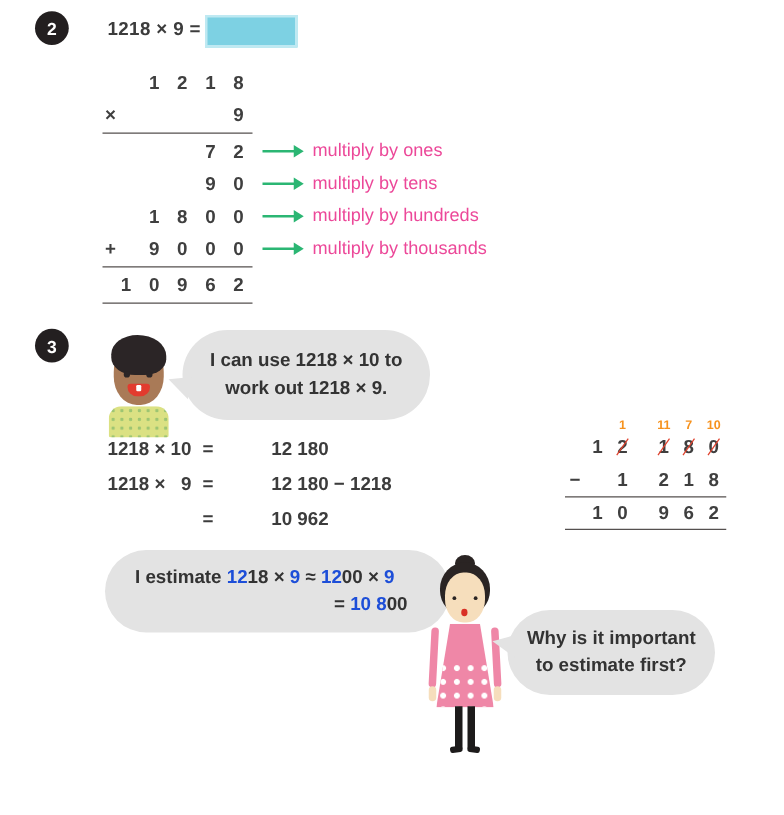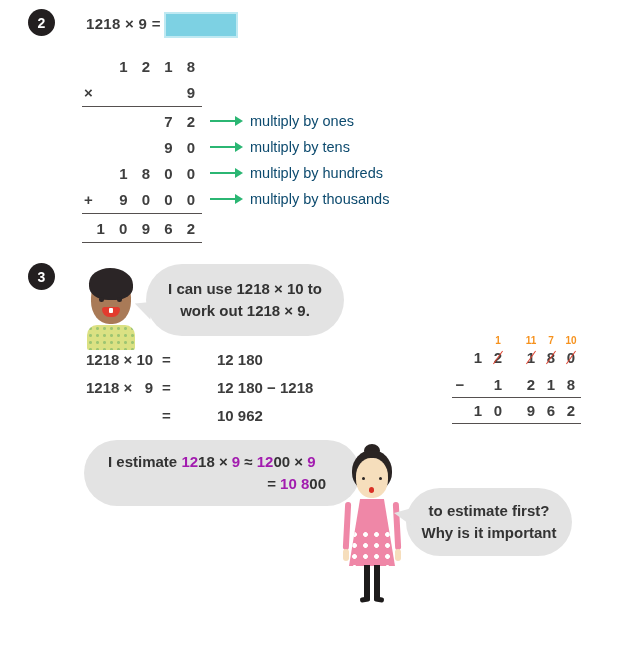--- a/index.html
+++ b/index.html
@@ -25,21 +25,21 @@
   .wrow { display:flex; align-items:center; height:26px; }
   .wsign { width:16px; text-align:left; padding-left:4px; }
   .wnum  { width:104px; text-align:right; letter-spacing:5px; white-space:pre; }
   .wline { border-top:1.6px solid #55504f; width:120px; margin:1px 0 1px 2px; }
   .wlabelgrp { display:flex; align-items:center; margin-left:10px; }
   .arrow-right { width:26px; height:2.4px; background:#2bb673; position:relative; margin-right:14px; }
   .arrow-right::after {
     content:""; position:absolute; right:-7px; top:-4.2px;
     border-left:8px solid #2bb673; border-top:5.4px solid transparent; border-bottom:5.4px solid transparent;
   }
-  .wlabel { font-size:14.5px; font-weight:500; color:#0c4a6e; }
+  .wlabel { font-size:14.5px; font-weight:500; color:#ec4899; }
 
   
   .bubble { background:#e3e3e3; border-radius:36px; position:absolute;
     display:flex; flex-direction:column; justify-content:center; align-items:center;
     font-size:15px; font-weight:600; color:#333; line-height:1.45; text-align:center; }
   .tail { position:absolute; width:0; height:0; }
   .tail-left  { border-right:18px solid #e3e3e3; border-top:5px solid transparent; border-bottom:13px solid transparent; }
   .tail-right { border-left:18px solid #e3e3e3; border-top:5px solid transparent; border-bottom:13px solid transparent; }
 
   
@@ -57,21 +57,21 @@
   .sgap { width:13px; }
   .carry-row { height:13px; }
   .carry { font-size:10px; font-weight:bold; color:#f6921e; }
   .crossed::after {
     content:""; position:absolute; left:2px; right:2px; top:48%; height:0;
     border-top:1.7px solid #e0422e; transform:rotate(-55deg);
   }
   .sline { border-top:1.6px solid #55504f; width:129px; margin:2px 0; }
 
   
-  .hl { color:#a21caf; }
+  .hl { color:#1d4ed8; }
   .est-line1 { padding:0 10px 0 24px; }
   .est-line2 { width:100%; text-align:right; padding-right:34px; }
 
   
   .boy { left:84px; top:268px; width:54px; height:82px; }
   .boy-hair { position:absolute; left:5px; top:0; width:44px; height:32px; background:#2b2526;
     border-radius:55% 60% 45% 50%; }
   .boy-face { position:absolute; left:7px; top:7px; width:40px; height:49px; background:#a97a57; border-radius:46%; }
   .boy-eye { position:absolute; top:29px; width:4.5px; height:4.5px; background:#2b2526; border-radius:50%; }
   .boy-mouth { position:absolute; left:18px; top:39px; width:18px; height:10px; background:#e23b2e;
@@ -260,15 +260,15 @@
     <div class="girl-dots"></div>
   </div>
   <div class="girl-leg" style="left:22px;"></div>
   <div class="girl-leg" style="left:32px;"></div>
   <div class="girl-foot" style="left:18px; transform:rotate(-8deg);"></div>
   <div class="girl-foot" style="left:32px; transform:rotate(8deg);"></div>
 </div>
 
 <div class="bubble" style="left:406px; top:488px; width:166px; height:68px;">
   <span class="tail tail-left" style="left:-12px; top:20px;"></span>
+  <span>Why is it important</span>
   <span>to estimate first?</span>
-  <span>Why is it important</span>
 </div>
 
 </body></html>

